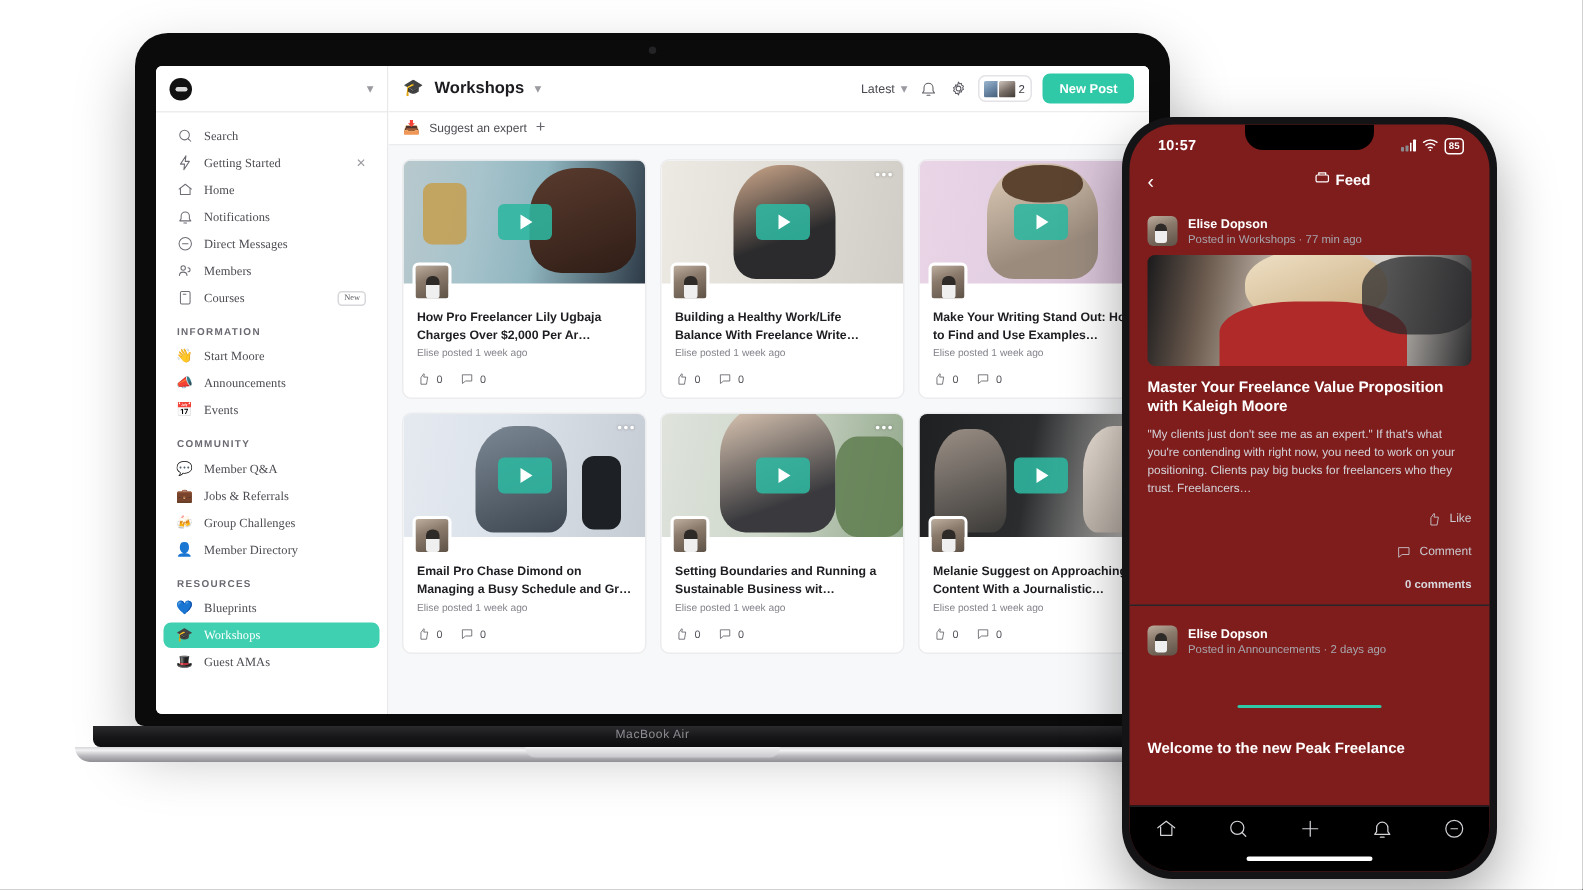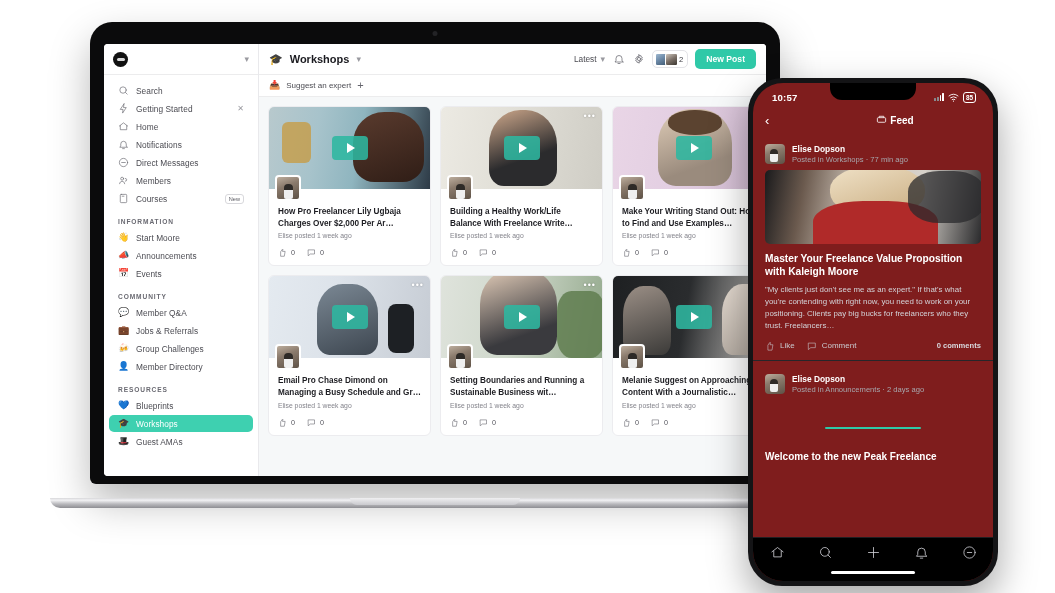--- a/index.html
+++ b/index.html
@@ -56,21 +56,21 @@
   .sidebar { width: 155px; height: 100%; background: #fff; border-right: 1px solid #e9e9ec;
              display: flex; flex-direction: column; }
   .sb-head { height: 31px; display: flex; align-items: center; justify-content: space-between;
              padding: 0 9px; border-bottom: 1px solid #ececed; }
   .logo-dot { width: 15px; height: 15px; border-radius: 50%; background: #111;
               display: flex; align-items: center; justify-content: center; }
   .logo-dot span { display:block; width: 8px; height: 3px; border-radius: 2px; background:#d8d8d8; }
   .chev { font-size: 9px; color: #9a9aa0; }
   .sb-scroll { flex: 1; padding: 7px 0 0 0; overflow: hidden; }
   .sb-item { display: flex; align-items: center; gap: 7px; height: 17px;
-             padding: 0 9px; margin: 0 5px 1px 5px; border-radius: 5px; cursor: default; }
+             padding: 0 9px; margin: 0 5px 1px 5px; border-radius: 5px; cursor: default; font-family: Liberation Serif, serif; }
   .sb-item .ic { width: 11px; height: 11px; display: flex; align-items: center;
                  justify-content: center; flex: 0 0 11px; }
   .sb-item .lb { font-size: 8.3px; color: #4b4b52; white-space: nowrap; letter-spacing: .05px; }
   .sb-item .tail { margin-left: auto; }
   .sb-item.active { background: #3ed0b0; }
   .sb-item.active .lb { color: #fff; }
   .badge-new { font-size: 5.6px; color: #5b5b62; border: 1px solid #d8d8dc;
                border-radius: 3px; padding: 1px 3px; background:#fff; }
   .x-close { font-size: 8px; color: #9a9aa0; }
   .sb-sec { font-size: 6.6px; font-weight: bold; letter-spacing: .9px; color: #6a6a72;
@@ -174,22 +174,22 @@
   .pav { width: 20px; height: 20px; border-radius: 4px; flex:0 0 20px; position:relative;
          background: linear-gradient(160deg,#bdae9e 0%,#8a7a6c 40%,#5e5246 100%); overflow:hidden; }
   .pav::after { content:""; position:absolute; left:5px; top:5px; width:8px; height:13px;
          border-radius: 4px 4px 2px 2px; background: linear-gradient(180deg,#2e2a27 40%,#efefef 41%); }
   .pname { font-size: 8.4px; font-weight: bold; color:#fff; }
   .pmeta { font-size: 7.6px; color:#a7a7ad; margin-top: 1px; }
   .pvideo { height: 74px; border-radius: 5px; overflow:hidden; position:relative;
             background: linear-gradient(100deg,#1a1a1c 0%,#6b5a4e 18%,#c8bdb2 40%,#d8d3cc 70%,#2a2a2c 100%); }
   .ptitle { font-size: 10.2px; font-weight: bold; line-height: 1.32; margin-top: 8px; color:#fff; }
   .pbody { font-size: 7.9px; line-height: 1.52; color:#d3d3d8; margin-top: 5px; }
-  .pactions { display:flex; align-items:center; gap: 12px; margin-top: 9px;
-              padding-bottom: 9px; }
+  .pactions { display:flex; align-items:flex-end; gap: 12px; margin-top: 9px;
+              padding-bottom: 9px; flex-direction: column; }
   .pact { display:flex; align-items:center; gap: 5px; font-size: 8px; color:#c9c9ce; }
   .pact svg { width: 10px; height: 10px; stroke:#c9c9ce; stroke-width:1.4; fill:none;
               stroke-linecap:round; stroke-linejoin:round; }
   .ccount { margin-left:auto; font-size: 7.6px; font-weight: bold; color:#d8d8dd; }
   .sep { height: 1px; background:#26262a; margin: 0 0 2px 0; }
   .promo { text-align:center; padding: 22px 0 6px 0; }
   .promo-t { font-size: 14.5px; font-weight: normal; letter-spacing: .2px; color:#fff; }
   .promo-u { width: 96px; height: 2.5px; background:#2fc9a8; border-radius: 2px;
              margin: 5px auto 0 auto; }
   .promo-sub { font-size: 10px; font-weight: bold; color:#fff; margin-top: 22px; text-align:left; }
@@ -563,20 +563,23 @@
 
               </div>
               <div class="vsb"></div>
             </div>
 
           </div>
         </div>
       </div>
     </div>
 
+    <div class="base">
+      <div class="base-label">MacBook Air</div>
+    </div>
     <div class="base-foot"></div>
     <div class="base-notch"></div>
   </div>
 
   <div id="phone">
     <div class="pframe">
       <div class="pscreen">
 
         <div class="statusbar">
           <span class="clock">10:57</span>

